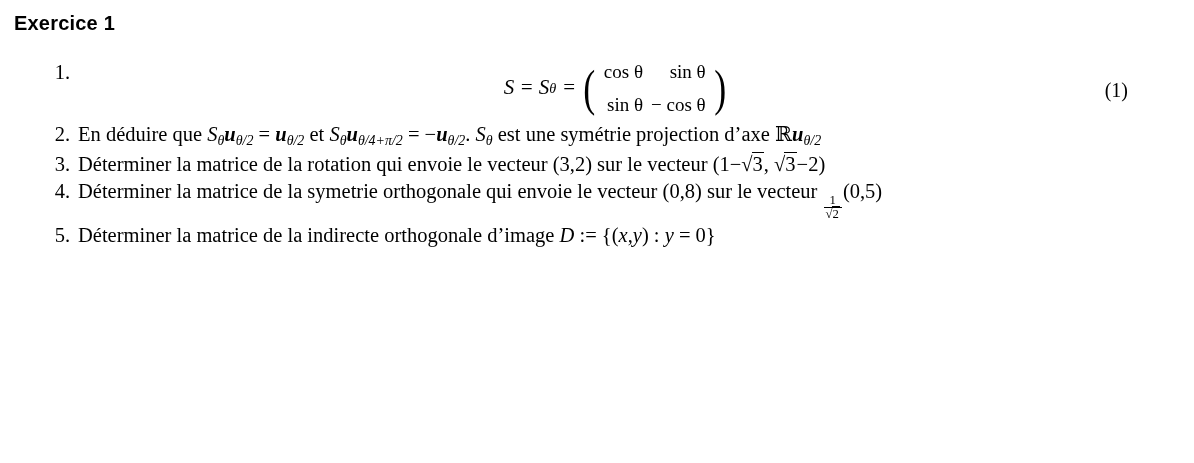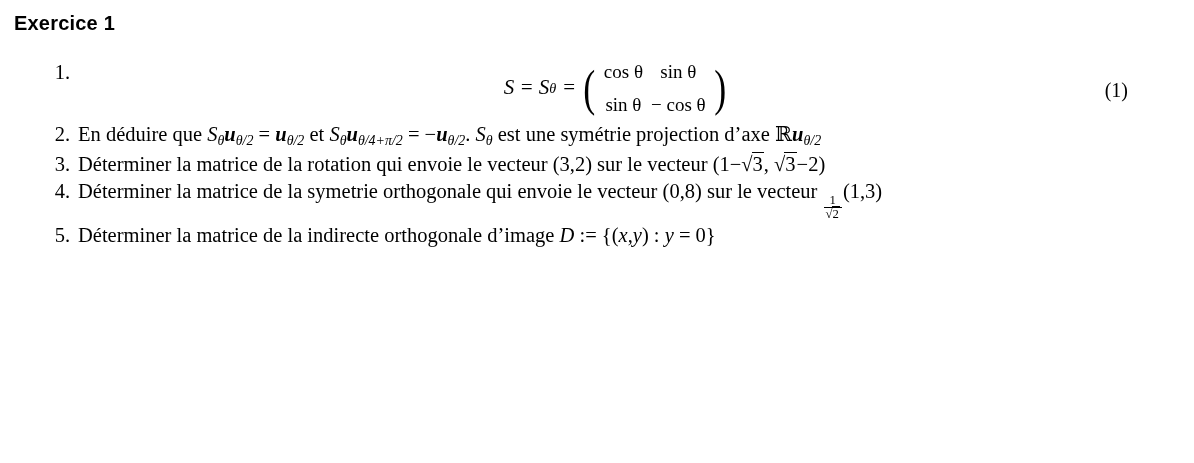--- a/index.html
+++ b/index.html
@@ -91,21 +91,21 @@
     font-family: "Liberation Serif", serif;
     transform: scaleX(0.72);
     display: inline-block;
   }
   .mgrid {
     display: inline-grid;
     grid-template-columns: auto auto;
     column-gap: 20px;
     row-gap: 2px;
     padding: 0 6px;
-    text-align: center;
+    text-align: right;
     font-size: 19px;
     gap: 8px;
   }
   .mgrid span { white-space: nowrap; }
 
   
   .frac {
     display: inline-flex;
     flex-direction: column;
     align-items: center;
@@ -193,21 +193,21 @@
 
     <li class="item sp">
       <span class="num">4.</span>
       <span>
         <span>Déterminer la matrice de la symetrie orthogonale qui envoie le vecteur</span>
         <span>(0,8)</span>
         <span>sur le vecteur</span>
         <span class="frac">
           <span class="nume">1</span>
           <span class="deno"><span class="sqrt"><span class="rad">√</span><span class="arg">2</span></span></span>
-        </span><span>(1,3)</span>
+        </span><span>(0,5)</span>
       </span>
     </li>
 
     <li class="item sp">
       <span class="num">5.</span>
       <span>
         <span>Déterminer la matrice de la indirecte orthogonale d’image</span>
         <span class="mi">D</span>
         <span>:=</span>
         <span>{(</span><span class="mi">x</span><span>,</span><span class="mi">y</span><span>) :</span>

